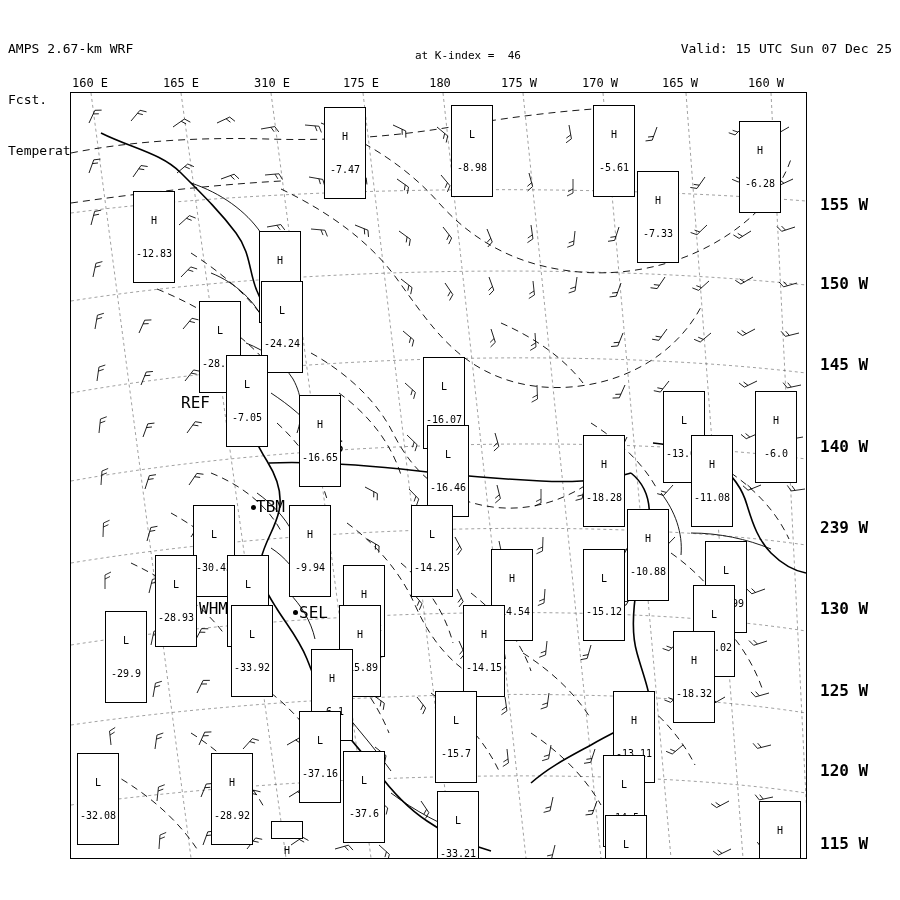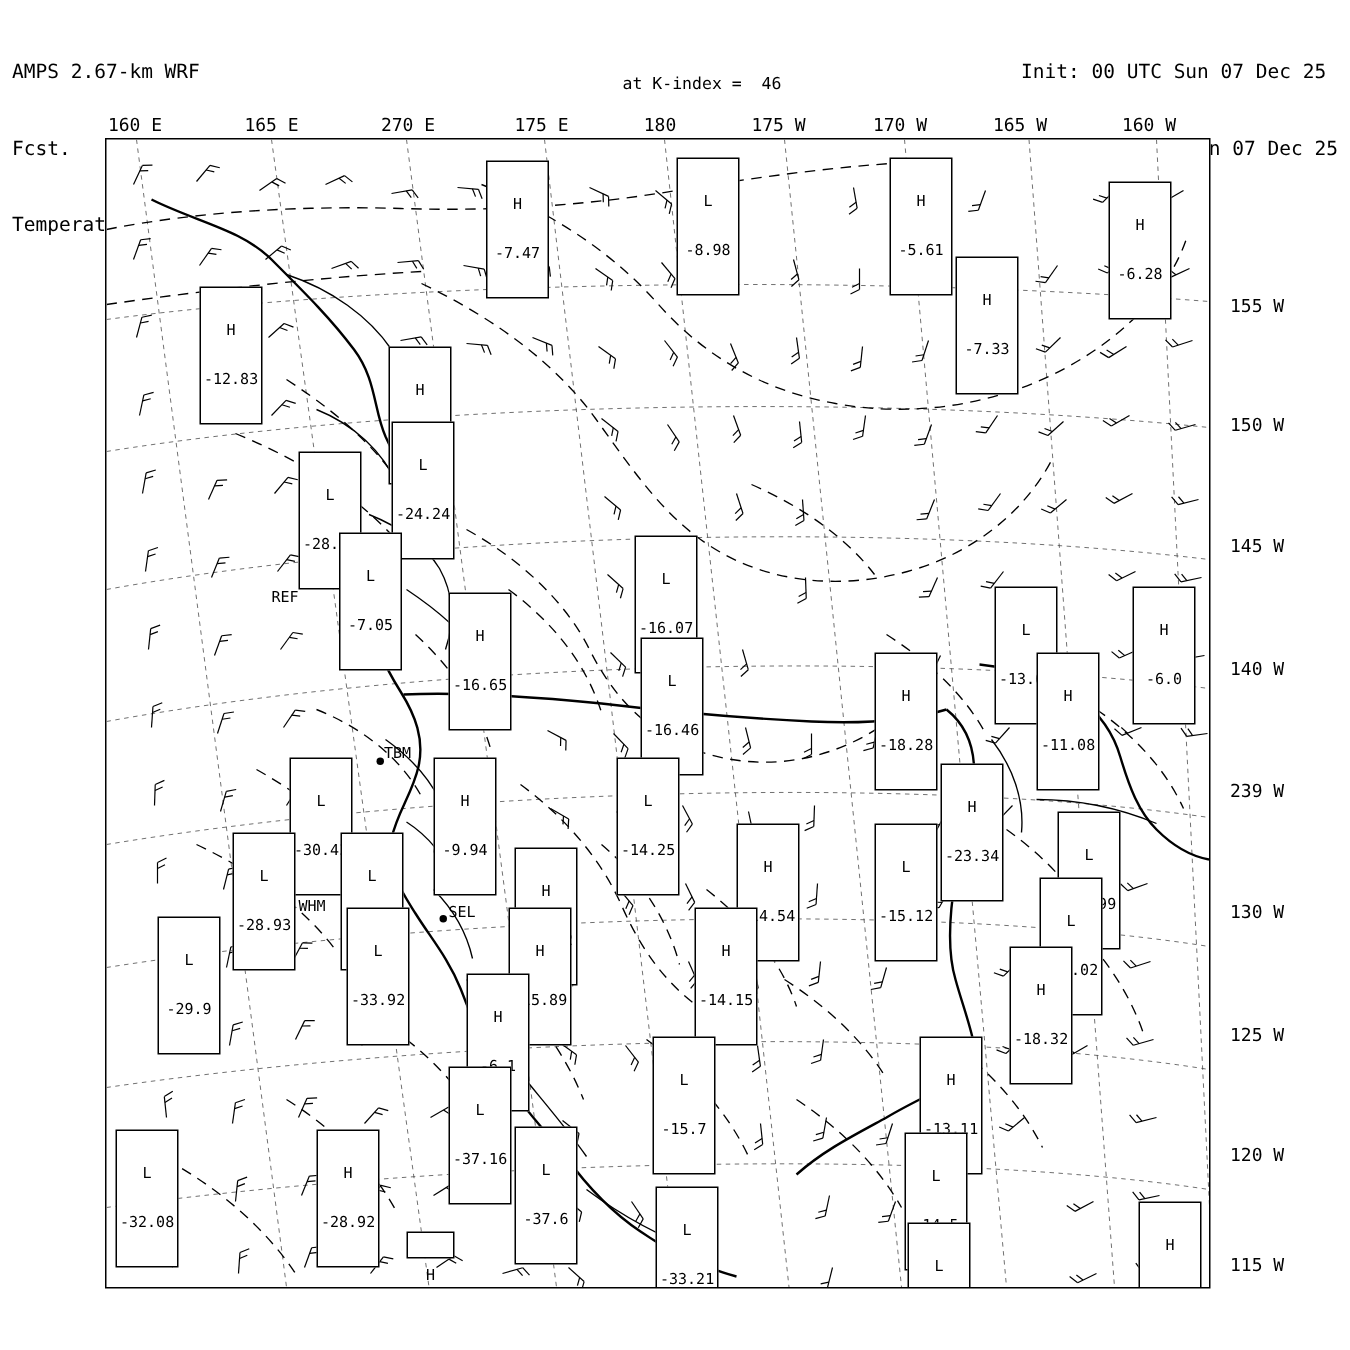--- a/index.html
+++ b/index.html
@@ -8,60 +8,59 @@
 
   
   .hdr-left{position:absolute;left:8px;top:6px;font-size:13px;line-height:17px;white-space:pre;}
   .hdr-right{position:absolute;right:8px;top:6px;font-size:13px;line-height:17px;text-align:left;white-space:pre;}
   .hdr-center{position:absolute;left:415px;top:49px;font-size:11px;white-space:pre;}
 
   
   .axis-top{position:absolute;top:76px;left:0;width:900px;height:16px;}
   .axis-top span{position:absolute;font-size:12px;transform:translateX(-50%);}
   .axis-right{position:absolute;top:0;left:816px;width:84px;height:900px;}
-  .axis-right span{position:absolute;font-size:12px;transform:translateY(-50%);}
+  .axis-right span{position:absolute;font-size:16px;transform:translateY(-50%);font-weight:bold;}
 
   
   .map{position:absolute;left:70px;top:92px;width:735px;height:765px;border:1px solid #000;background:#fff;overflow:hidden;}
   .map svg{position:absolute;left:0;top:0;}
 
   
   .lbl{position:absolute;border:1px solid #000;background:#fff;font-size:10px;line-height:11px;
        padding:1px 2px;white-space:pre;text-align:center;font-family:"DejaVu Sans Mono","Liberation Mono",monospace;}
   .lbl b{font-weight:normal;display:block;}
 
   
   .dot{position:absolute;width:5px;height:5px;background:#000;border-radius:50%;}
-  .stn{position:absolute;font-size:10px;white-space:pre;background:transparent;}
+  .stn{position:absolute;font-size:16px;white-space:pre;background:transparent;}
 
   
   .footer{position:absolute;left:0;top:880px;width:900px;text-align:center;font-size:12px;white-space:pre;}
 </style>
 </head>
 <body>
 
 <div class="page">
 
   <div class="hdr-left">
     <div>AMPS 2.67-km WRF</div>
     <div>Fcst.   15 h</div>
     <div>Temperature</div>
   </div>
 
   <div class="hdr-right">
-    <div>Init: 00 UTC Sun 07 Dec 25</div>
     <div>Valid: 15 UTC Sun 07 Dec 25</div>
   </div>
 
   <div class="hdr-center">at K-index =  46</div>
 
   <div class="axis-top">
     <span style="left:90px">160 E</span>
     <span style="left:181px">165 E</span>
-    <span style="left:272px">270 E</span>
+    <span style="left:272px">310 E</span>
     <span style="left:361px">175 E</span>
     <span style="left:440px">180</span>
     <span style="left:519px">175 W</span>
     <span style="left:600px">170 W</span>
     <span style="left:680px">165 W</span>
     <span style="left:766px">160 W</span>
   </div>
 
   <div class="axis-right">
     <span style="top:204px;left:4px">155 W</span>
@@ -821,21 +820,21 @@
     <div class="lbl" style="left:218px;top:412px">
       <b>H</b>
       <b>-9.94</b>
     </div>
     <div class="lbl" style="left:340px;top:412px">
       <b>L</b>
       <b>-14.25</b>
     </div>
     <div class="lbl" style="left:556px;top:416px">
       <b>H</b>
-      <b>-23.34</b>
+      <b>-10.88</b>
     </div>
     <div class="lbl" style="left:634px;top:448px">
       <b>L</b>
       <b>-12.99</b>
     </div>
     <div class="lbl" style="left:84px;top:462px">
       <b>L</b>
       <b>-28.93</b>
     </div>
     <div class="lbl" style="left:156px;top:462px">

